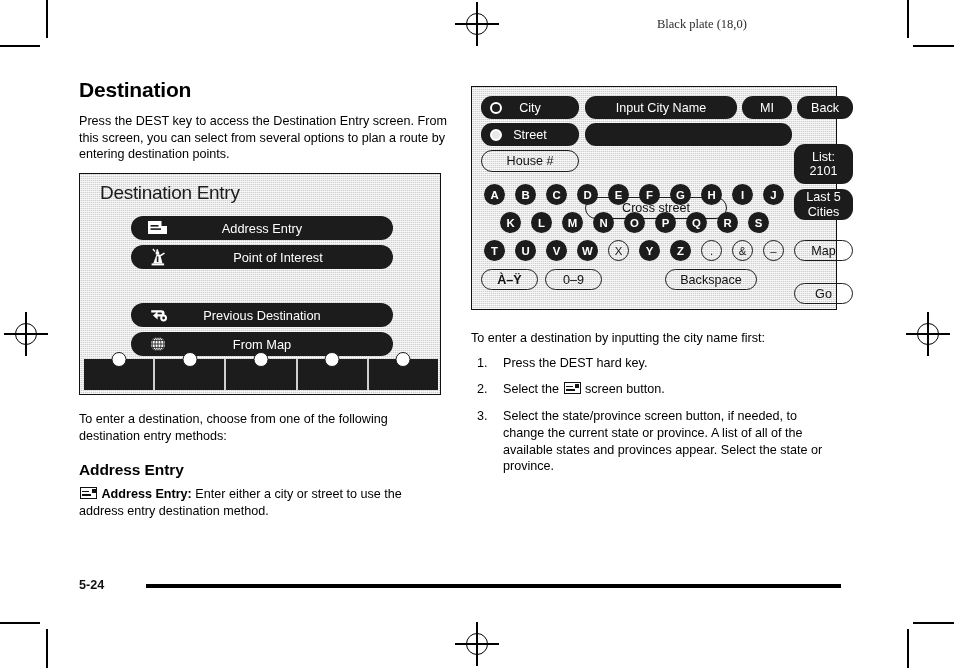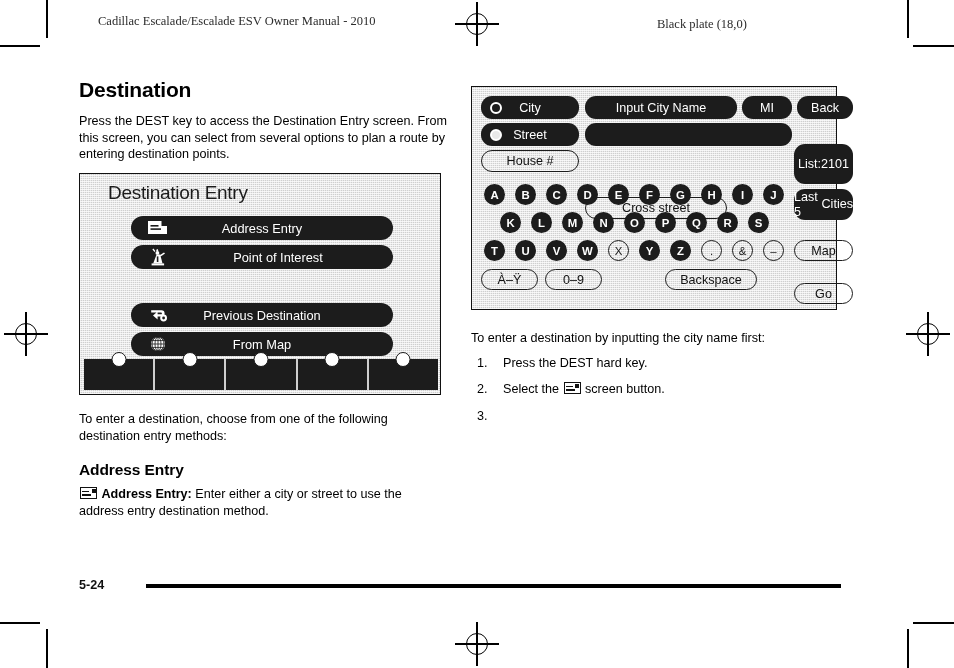--- a/index.html
+++ b/index.html
@@ -46,42 +46,42 @@
     position:absolute;border:1.6px solid #111;
     background-color:#cfcfcf;
     background-image:
       repeating-linear-gradient(0deg, rgba(255,255,255,.75) 0 1px, rgba(0,0,0,0) 1px 2px),
       repeating-linear-gradient(90deg, rgba(255,255,255,.55) 0 1px, rgba(0,0,0,0) 1px 2px);
     box-sizing:border-box;
   }
   .screen-a{left:79px;top:173px;width:362px;height:222px;}
   .screen-b{left:471px;top:86px;width:366px;height:224px;}
 
-  .scr-title{position:absolute;left:28px;top:8px;font-size:19px;color:#1b1b1b;letter-spacing:-.3px;}
+  .scr-title{position:absolute;left:20px;top:8px;font-size:19px;color:#1b1b1b;letter-spacing:-.3px;}
 
   .btn{
     position:absolute;background:#1c1c1c;color:#fff;border-radius:12px;
     display:flex;align-items:center;justify-content:center;
     font-size:12.4px;box-sizing:border-box;
   }
   .menu-btn{left:51px;width:262px;height:24px;border-radius:12px;}
   .menu-btn .lbl{font-size:12.8px;}
   .menu-btn .ico{position:absolute;left:16px;top:50%;transform:translateY(-50%);width:22px;height:18px;}
 
   .bottombar{position:absolute;left:4px;bottom:4px;width:354px;height:31px;display:flex;}
   .bottombar .cell{flex:1;background:#1c1c1c;border-right:2px solid #cfcfcf;position:relative;}
   .bottombar .cell:last-child{border-right:none;}
   .bottombar .dot{position:absolute;left:50%;top:-7px;transform:translateX(-50%);
     width:13px;height:13px;border-radius:50%;background:#fff;border:1.5px solid #1c1c1c;}
 
   
   .pill{position:absolute;background:#1c1c1c;color:#fff;border-radius:11px;
         display:flex;align-items:center;justify-content:center;font-size:12.6px;box-sizing:border-box;}
   .pill.hollow{background:transparent;color:#111;border:1.5px solid #1c1c1c;}
-  .pill.two{flex-direction:row;line-height:1.12;}
+  .pill.two{flex-direction:column;line-height:1.12;}
   .radio{position:absolute;left:9px;top:50%;transform:translateY(-50%);
          width:12px;height:12px;border-radius:50%;border:2px solid #fff;box-sizing:border-box;}
   .radio.filled{background:#e8e8e8;}
   .key{position:absolute;width:21px;height:21px;border-radius:50%;background:#1c1c1c;color:#fff;
        display:flex;align-items:center;justify-content:center;font-size:11.4px;font-weight:bold;box-sizing:border-box;}
   .key.off{background:transparent;color:#1a1a1a;border:1.4px solid #1a1a1a;font-weight:normal;}
 
   
   .folio{position:absolute;left:79px;top:578px;font-size:12.6px;font-weight:bold;color:#111;}
   .rule{position:absolute;left:146px;top:584px;width:695px;height:4px;background:#000;}
@@ -114,21 +114,20 @@
     <div class="h"></div>
       <div class="v"></div>
       <div class="c"></div>
   </div>
   <div class="regmark" style="left:906px;top:312px;">
     <div class="h"></div>
       <div class="v"></div>
       <div class="c"></div>
   </div>
 
-  <div class="rh rh-left">Cadillac Escalade/Escalade ESV Owner Manual - 2010</div>
   <div class="rh rh-right">Black plate (18,0)</div>
 
   <div class="col col-left">
     <h1 class="sect">Destination</h1>
     <p class="body">Press the DEST key to access the Destination Entry screen. From this screen, you can select from several options to plan a route by entering destination points.</p>
   </div>
 
   <div class="screen screen-a">
     <div class="scr-title">Destination Entry</div>
 
@@ -287,21 +286,21 @@
     <div class="key" style="left:167px;top:153px;">Y</div>
     <div class="key" style="left:198px;top:153px;">Z</div>
     <div class="key off" style="left:229px;top:153px;">.</div>
     <div class="key off" style="left:260px;top:153px;">&amp;</div>
     <div class="key off" style="left:291px;top:153px;">–</div>
 
     <div class="pill hollow" style="left:322px;top:153px;width:59px;height:21px;">
       <span>Map</span>
     </div>
 
-    <div class="pill hollow" style="left:9px;top:182px;width:57px;height:21px;">
+    <div class="pill hollow" style="left:9px;top:182px;width:57px;height:21px;font-weight:bold;">
       <span>À–Ÿ</span>
     </div>
     <div class="pill hollow" style="left:73px;top:182px;width:57px;height:21px;">
       <span>0–9</span>
     </div>
     <div class="pill hollow" style="left:193px;top:182px;width:92px;height:21px;">
       <span>Backspace</span>
     </div>
     <div class="pill hollow" style="left:322px;top:196px;width:59px;height:21px;">
       <span>Go</span>
@@ -314,20 +313,21 @@
       <li>
         <span class="num">1.</span>
         <span>Press the DEST hard key.</span>
       </li>
       <li>
         <span class="num">2.</span>
         <span>Select the </span><span class="inline-icon"><span class="frame"></span><span class="l1"></span><span class="l2"></span><span class="stamp"></span></span><span> screen button.</span>
       </li>
       <li>
         <span class="num">3.</span>
+        <span>Select the state/province screen button, if needed, to change the current state or province. A list of all of the available states and provinces appear. Select the state or province.</span>
       </li>
     </ol>
   </div>
 
   <div class="folio">5-24</div>
   <div class="rule"></div>
 
 </div>
 
 </body></html>

